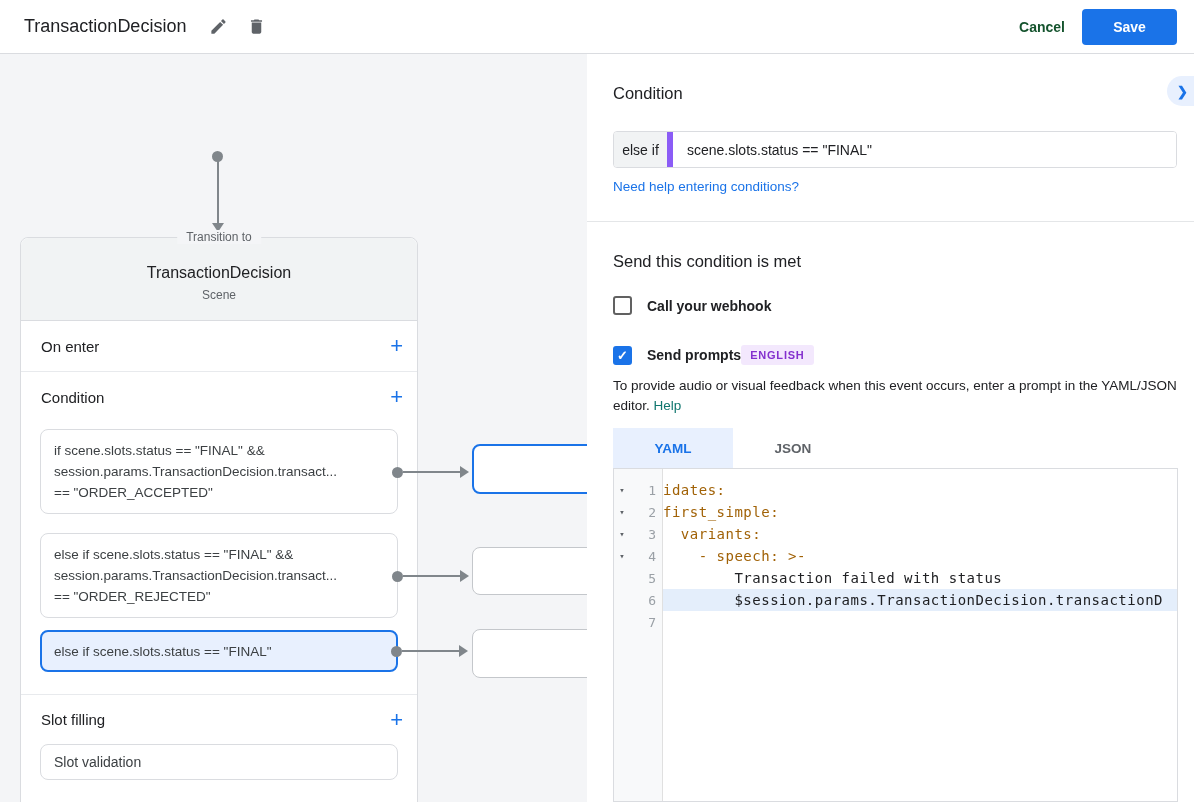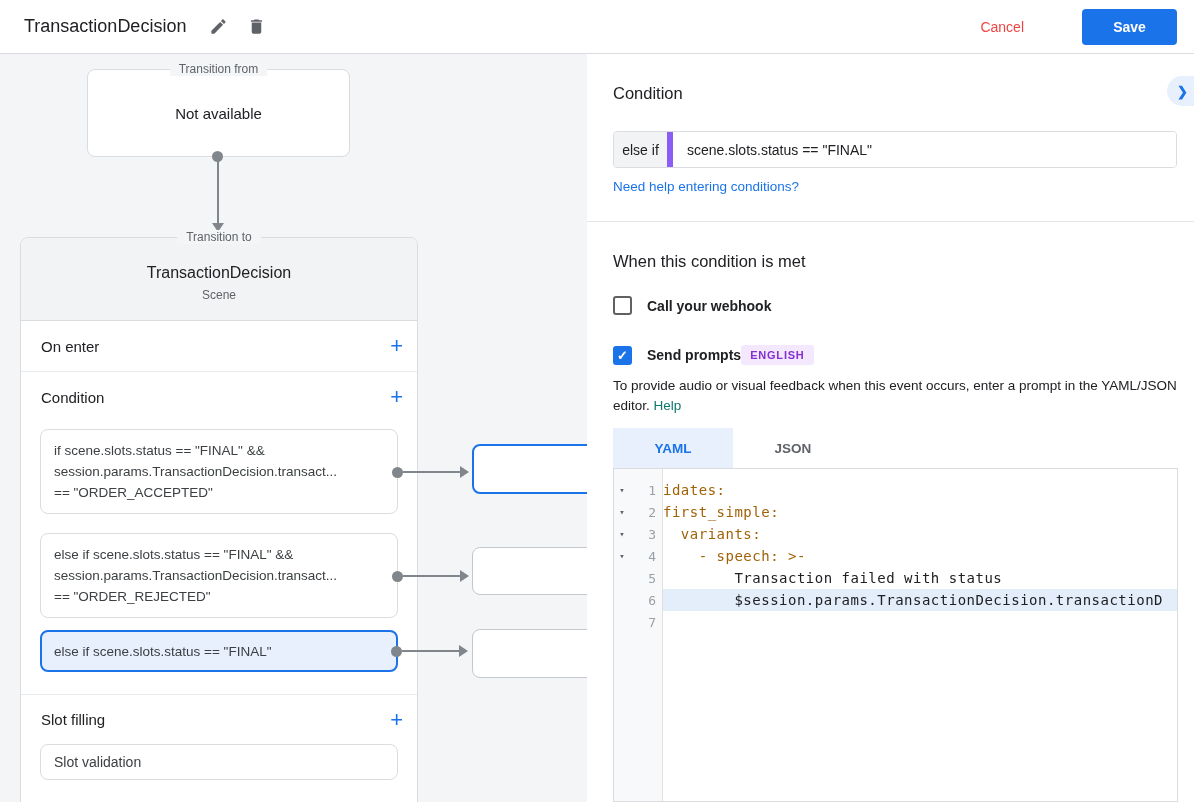--- a/index.html
+++ b/index.html
@@ -8,22 +8,22 @@
 
   
   .topbar { position:absolute; left:0; top:0; width:1194px; height:54px; background:#fff;
             border-bottom:1px solid #dadce0; display:flex; align-items:center; }
   .page-title { margin-left:24px; font-size:18px; color:#202124; }
   .icon-btn { border:0; background:transparent; cursor:pointer; display:flex; align-items:center;
               justify-content:center; width:28px; height:28px; }
   .icon-btn.edit { margin-left:18px; }
   .icon-btn.del  { margin-left:10px; }
   .tb-spacer { flex:1; }
-  .cancel-btn { border:0; background:transparent; color:#ef4444; font-size:14px; font-weight:normal;
-                font-family:inherit; cursor:pointer; margin-right:58px; }
+  .cancel-btn { border:0; background:transparent; color:#14532d; font-size:14px; font-weight:bold;
+                font-family:inherit; cursor:pointer; margin-right:17px; }
   .save-btn { width:95px; height:36px; margin-right:17px; background:#1a73e8; color:#fff;
               border:0; border-radius:4px; font-size:14px; font-weight:bold; font-family:inherit; cursor:pointer; }
 
   
   .flow { position:absolute; left:0; top:54px; width:587px; height:748px;
           background:#f4f5f7; overflow:hidden; }
   .legend { position:absolute; top:-8px; left:50%; transform:translateX(-50%);
             background:#f4f5f7; padding:0 9px; font-size:12px; color:#5f6368; white-space:nowrap; }
 
   .tfrom-box { position:absolute; left:87px; top:15px; width:263px; height:88px;
@@ -148,24 +148,20 @@
         <path d="M6 19c0 1.1.9 2 2 2h8c1.1 0 2-.9 2-2V7H6v12zM19 4h-3.5l-1-1h-5l-1 1H5v2h14V4z"></path>
       </svg>
   </button>
   <div class="tb-spacer"></div>
   <button class="cancel-btn">Cancel</button>
   <button class="save-btn">Save</button>
 </div>
 
 <div class="flow">
 
-  <div class="tfrom-box">
-    <span class="legend">Transition from</span>
-    <div class="tfrom-content">Not available</div>
-  </div>
   <div class="port-dot tfrom-dot"></div>
   <div class="vline"></div>
   <div class="varrow"></div>
 
   <div class="scene-card">
     <span class="legend">Transition to</span>
     <div class="scene-header">
       <div class="scene-title">TransactionDecision</div>
       <div class="scene-sub">Scene</div>
     </div>
@@ -228,21 +224,21 @@
 
   <div class="cond-input">
     <div class="cond-prefix">else if</div>
     <input type="text" value="scene.slots.status == &quot;FINAL&quot;" style="">
   </div>
 
   <a class="help-link">Need help entering conditions?</a>
 
   <div class="panel-divider"></div>
 
-  <div class="p-heading h-when">When this condition is met</div>
+  <div class="p-heading h-when">Send this condition is met</div>
 
   <div class="check-row row-webhook">
     <div class="cbox"></div>
     <span class="check-label">Call your webhook</span>
   </div>
 
   <div class="check-row row-prompts">
     <div class="cbox checked">
       <span>✓</span>
     </div>

